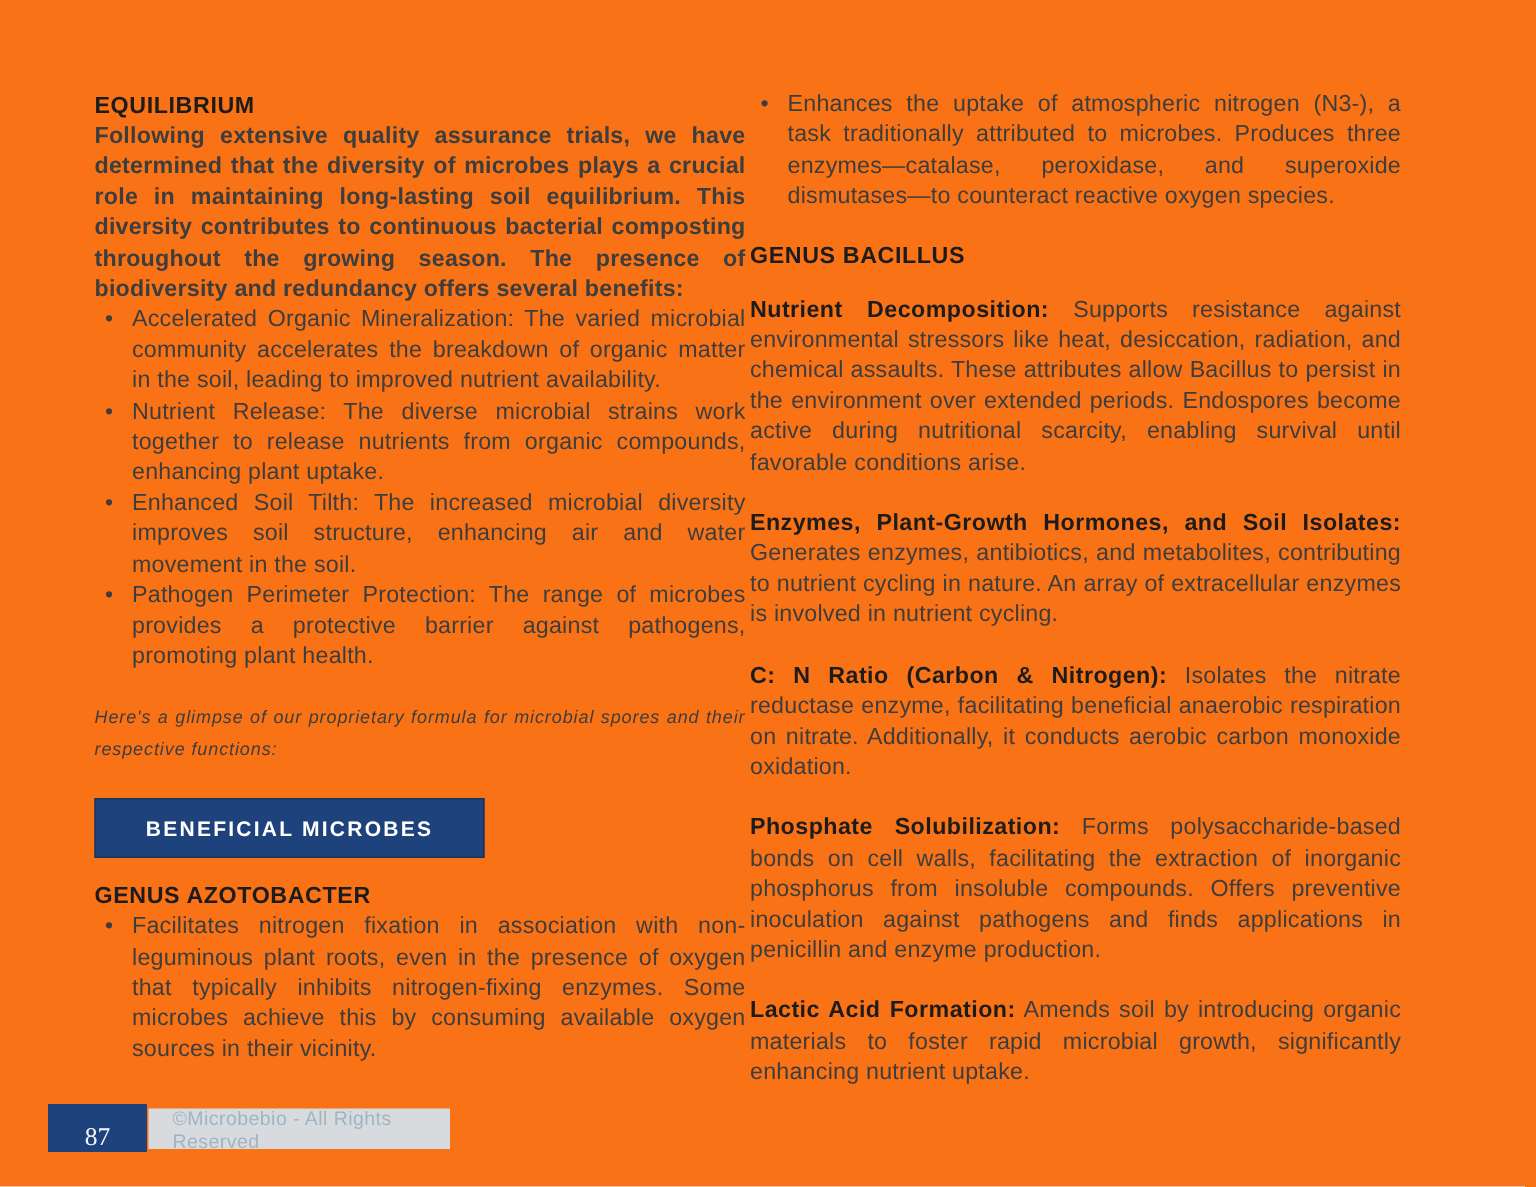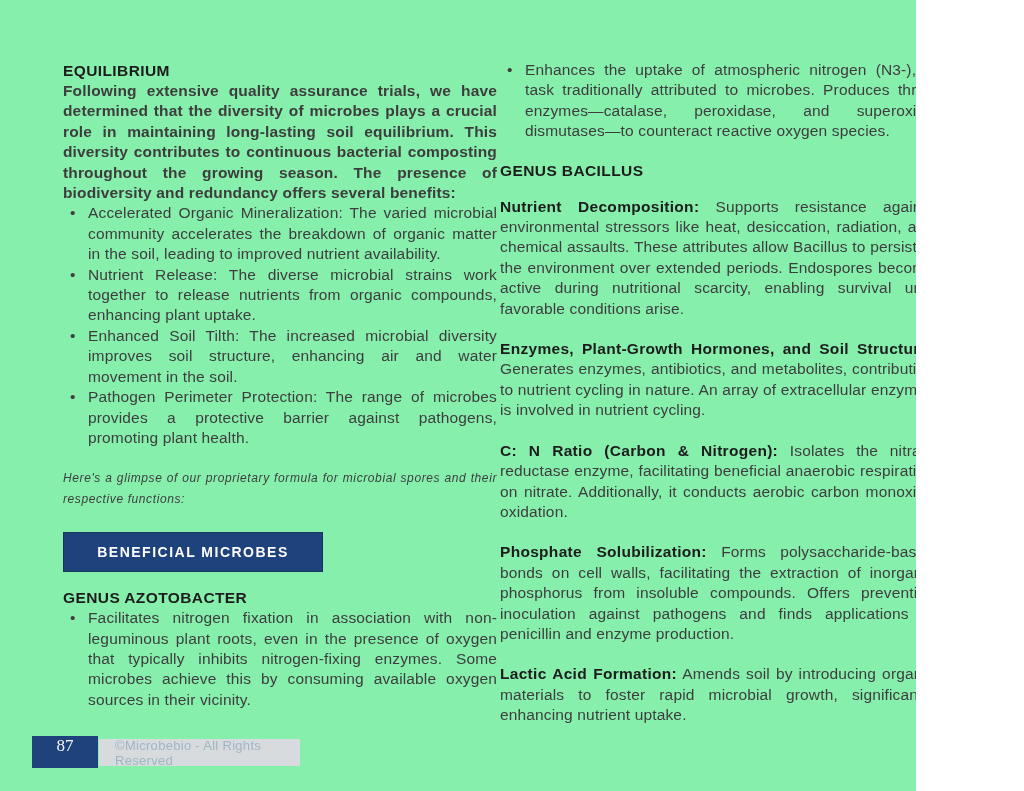--- a/index.html
+++ b/index.html
@@ -1,19 +1,19 @@
 <!DOCTYPE html>
 <html><head>
 <meta charset="utf-8">
 <style>
   html,body{margin:0;padding:0;background:#ffffff;}
   .page{
     position:relative;
-    width:916px;height:791px;
-    background:#86efac;
+    width:1024px;height:791px;
+    background:#f97316;
     font-family:"Liberation Sans", sans-serif;
     color:#3d3d3d;
     overflow:hidden;
   }
   .col{
     position:absolute;top:60px;width:434px;
     font-size:15.5px;line-height:20.4px;letter-spacing:0.15px;
   }
   .col-left{left:63px;}
   .col-right{left:500px;}
@@ -50,21 +50,21 @@
   .banner span{
     color:#ffffff;font-weight:bold;font-size:14px;letter-spacing:1.5px;
   }
   .heading-after-banner{margin-top:15px;}
   .heading-after-list{margin-top:18px;}
   .list-after-heading{margin-top:0;}
   .footer-pagenum{
     position:absolute;left:32px;top:736px;
     width:66px;height:32px;
     background:#1e427c;
-    display:flex;align-items:flex-start;justify-content:center;
+    display:flex;align-items:flex-end;justify-content:center;
   }
   .footer-pagenum span{
     font-family:"Liberation Serif", serif;
     color:#f7f7f7;font-size:17px;
   }
   .footer-bar{
     position:absolute;left:99px;top:739px;
     width:201px;height:27px;
     background:#d8dbde;
     display:flex;align-items:center;
@@ -101,21 +101,21 @@
   <div class="col col-right">
     <ul class="bullets">
       <li>Enhances the uptake of atmospheric nitrogen (N3-), a task traditionally attributed to microbes. Produces three enzymes—catalase, peroxidase, and superoxide dismutases—to counteract reactive oxygen species.</li>
     </ul>
     <h2 class="heading-after-list">GENUS BACILLUS</h2>
     <p class="lead-para" style="margin-top:16px;">
       <b>Nutrient Decomposition:</b>
       <span>Supports resistance against environmental stressors like heat, desiccation, radiation, and chemical assaults. These attributes allow Bacillus to persist in the environment over extended periods. Endospores become active during nutritional scarcity, enabling survival until favorable conditions arise.</span>
     </p>
     <p class="lead-para">
-      <b>Enzymes, Plant-Growth Hormones, and Soil Structure:</b>
+      <b>Enzymes, Plant-Growth Hormones, and Soil Isolates:</b>
       <span>Generates enzymes, antibiotics, and metabolites, contributing to nutrient cycling in nature. An array of extracellular enzymes is involved in nutrient cycling.</span>
     </p>
     <p class="lead-para">
       <b>C: N Ratio (Carbon &amp; Nitrogen):</b>
       <span>Isolates the nitrate reductase enzyme, facilitating beneficial anaerobic respiration on nitrate. Additionally, it conducts aerobic carbon monoxide oxidation.</span>
     </p>
     <p class="lead-para">
       <b>Phosphate Solubilization:</b>
       <span>Forms polysaccharide-based bonds on cell walls, facilitating the extraction of inorganic phosphorus from insoluble compounds. Offers preventive inoculation against pathogens and finds applications in penicillin and enzyme production.</span>
     </p>

